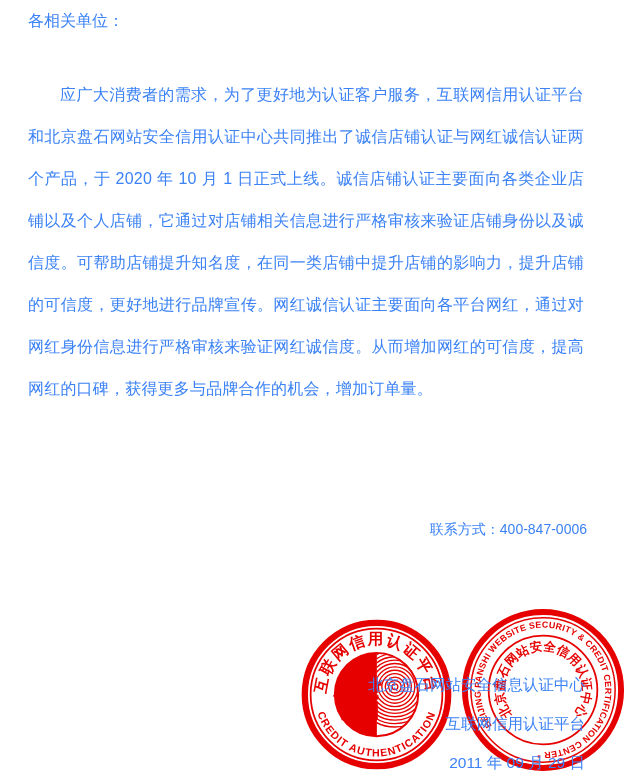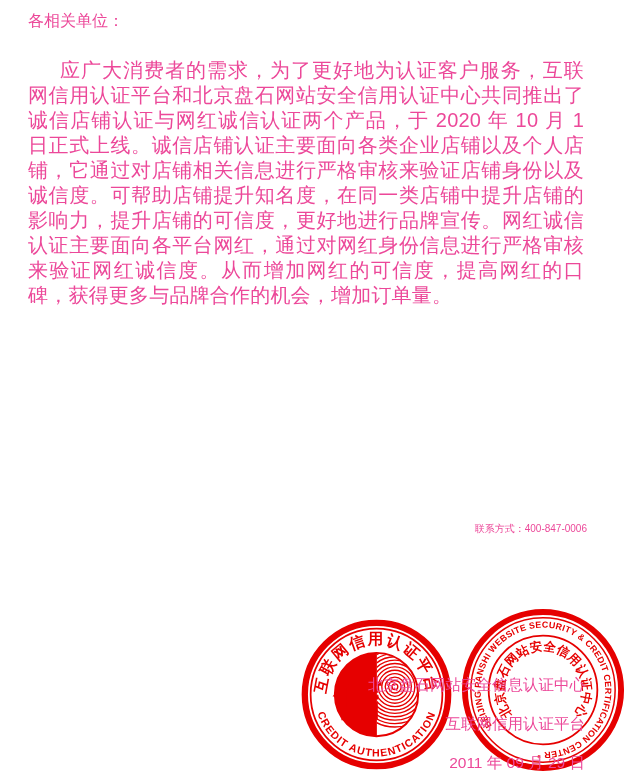--- a/index.html
+++ b/index.html
@@ -1,32 +1,32 @@
 <!DOCTYPE html>
 <html><head>
 <meta charset="utf-8">
 <style>
   html,body { margin:0; padding:0; background:#fff; }
   .page {
     position:relative; width:641px; height:784px; overflow:hidden;
-    background:#ffffff; color:#ec4899;
+    background:#ffffff; color:#3b82f6;
     font-family:"Liberation Sans","DejaVu Sans",sans-serif;
   }
   .salutation {
     position:absolute; left:28px; top:9px;
     font-size:16px; line-height:24px; white-space:nowrap;
   }
   .body-par {
-    position:absolute; left:28px; top:58px; width:556px;
-    font-size:20px; line-height:25px; text-align:justify;
+    position:absolute; left:28px; top:74px; width:556px;
+    font-size:16px; line-height:42px; text-align:justify;
     text-indent:32px; letter-spacing:0.2px;
   }
   .contact {
     position:absolute; right:54px; top:510px;
-    font-size:10px; line-height:38px; text-align:center; white-space:nowrap;
+    font-size:14px; line-height:38px; text-align:center; white-space:nowrap;
   }
   .signature {
     position:absolute; right:56px; top:665px; z-index:3;
     font-size:15.5px; line-height:39px; text-align:right; white-space:nowrap;margin-left:20px;
   }
   .stamp { position:absolute; z-index:1; }
   .stamp-left  { left:299px; top:617px; width:155px; height:155px; }
   .stamp-right { left:459px; top:606px; width:168px; height:168px; }
   .ring { fill:none; stroke:#e60000; }
   .stamp text { fill:#e60000; font-weight:bold; font-family:"Liberation Sans","DejaVu Sans",sans-serif; }

